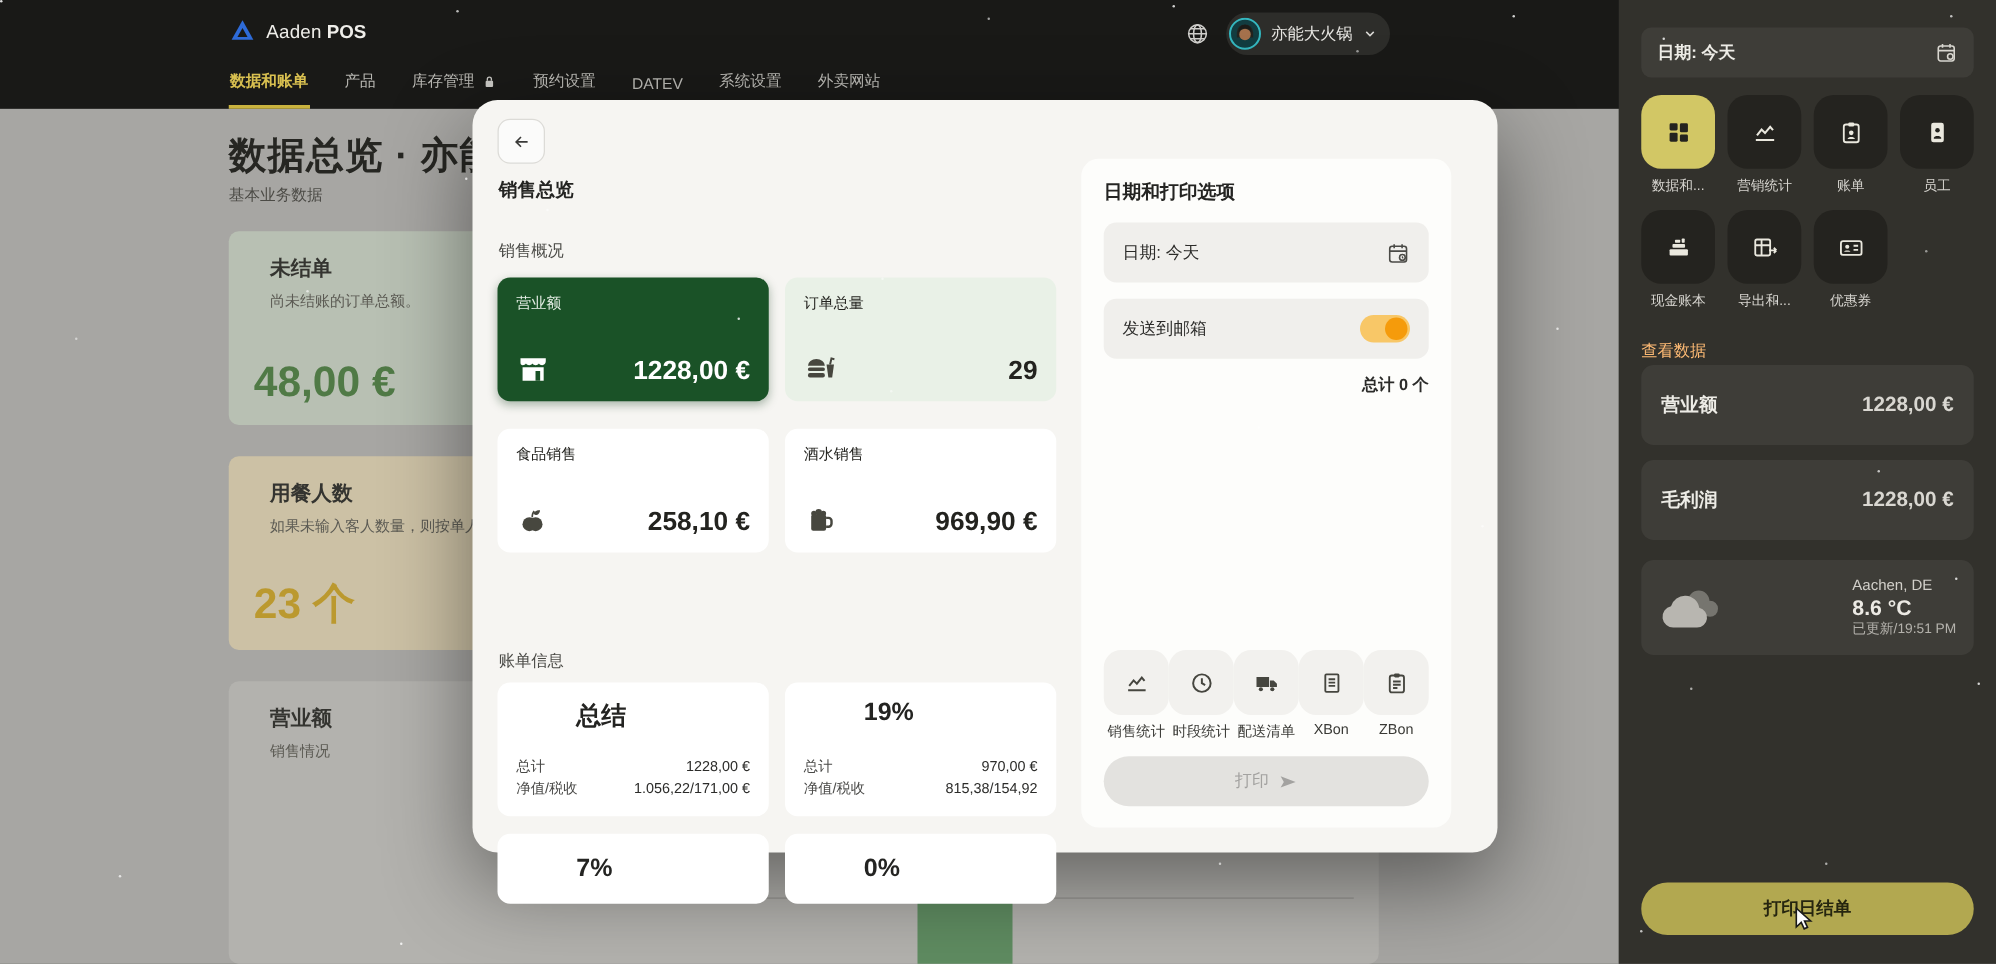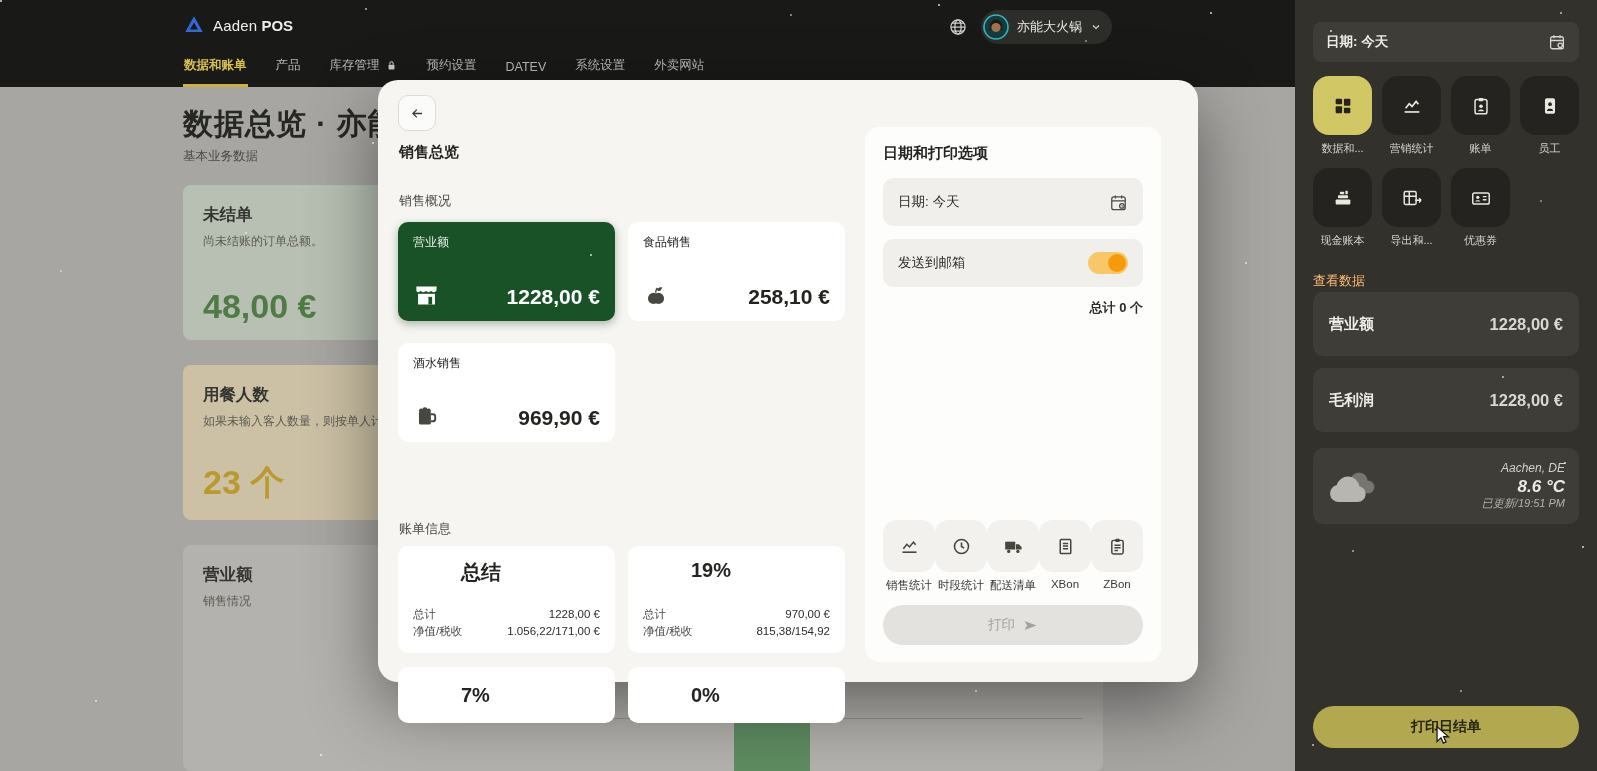--- a/index.html
+++ b/index.html
@@ -17,21 +17,21 @@
   .tabs{left:183px;bottom:0;display:flex;gap:27px;align-items:flex-end;}
   .tab{font-size:12.5px;color:#b9b8b3;padding:8px 1px 13px;cursor:pointer;display:flex;gap:5px;align-items:center;}
   .tab.active{color:#d9c050;font-weight:700;border-bottom:3px solid #c9b23e;padding-bottom:10px;}
   .nav-right{left:948px;top:10px;display:flex;align-items:center;gap:13px;}
   .user-pill{display:flex;align-items:center;gap:8px;background:#2d2d2a;border-radius:17px;height:30px;padding:2px 10px 2px 2px;color:#e8e7e3;font-size:13px;}
 
   
   .page{left:0;top:87px;width:1295px;height:684px;background:#a7a6a3;}
   .pg-title{left:183px;top:17px;font-size:30px;font-weight:700;color:#262622;letter-spacing:1px;}
   .pg-sub{left:183px;top:61px;font-size:12.5px;color:#4c4b46;}
-  .pcard{border-radius:8px;padding:19px 20px;box-sizing:border-box;}
+  .pcard{border-radius:8px;padding:19px 33px;box-sizing:border-box;}
   .pcard .t{font-size:16.5px;font-weight:700;color:#343430;}
   .pcard .d{font-size:12px;color:#5c5b54;margin-top:7px;}
   .pcard .v{position:absolute;left:20px;bottom:14px;font-size:34px;font-weight:700;}
 
   
   .modal{left:378px;top:80px;width:820px;height:602px;background:#f6f5f2;border-radius:20px;
          box-shadow:0 25px 70px rgba(0,0,0,.45);z-index:30;}
   .back-btn{left:20px;top:15px;width:36px;height:34px;background:#fbfbfa;border:1px solid #dcdbd7;
             border-radius:10px;display:flex;align-items:center;justify-content:center;color:#3a3a38;cursor:pointer;}
   .m-title{left:21px;top:63px;font-size:15px;font-weight:700;color:#242422;}
@@ -79,21 +79,21 @@
   .tile{width:59px;height:59px;border-radius:16px;background:#24231f;color:#eae8de;display:flex;align-items:center;justify-content:center;}
   .tile.active{background:#d2c765;color:#24231f;}
   .tlabel{font-size:11px;color:#d6d4cf;margin-top:6px;max-width:64px;white-space:nowrap;overflow:hidden;}
   .sb-label{left:18px;top:272px;font-size:13px;color:#fdba74;}
   .srow{left:18px;width:266px;height:64px;background:#3e3d38;border-radius:10px;display:flex;align-items:center;
         justify-content:space-between;padding:0 16px;box-sizing:border-box;cursor:pointer;}
   .srow .sl{font-size:15px;font-weight:700;color:#edece6;}
   .srow .sv{font-size:16.5px;font-weight:700;color:#d9d7d1;}
   .weather{left:18px;top:448px;width:266px;height:76px;background:#3e3d38;border-radius:10px;display:flex;
            align-items:center;justify-content:space-between;padding:8px 14px;box-sizing:border-box;}
-  .wx-col{text-align:right;line-height:1.25;font-style:italic;}
+  .wx-col{text-align:left;line-height:1.25;}
   .wx-city{font-size:12px;color:#d2d0ca;}
   .wx-temp{font-size:17px;font-weight:700;color:#eceae4;}
   .wx-upd{font-size:11px;color:#b4b2ac;}
   .sb-print{left:18px;top:706px;width:266px;height:42px;border-radius:21px;background:#b2a850;display:flex;
             align-items:center;justify-content:center;font-size:14px;font-weight:700;color:#26250f;cursor:pointer;}
 
   
   .snow{left:0;top:0;width:2px;height:2px;border-radius:50%;background:rgba(255,255,255,.85);z-index:60;pointer-events:none;
     box-shadow:365px 8px 0 rgba(255,255,255,.7), 790px 14px 0 rgba(255,255,255,.6),
       938px 4px 0 rgba(255,255,255,.8), 1085px 40px 0 rgba(255,255,255,.5),
@@ -227,20 +227,35 @@
         <span class="ic">
           <svg width="27" height="27" viewBox="0 0 24 24" fill="#fff">
               <path d="M3 4h18v2.2C21 7.7 20 9 18.4 9c-1 0-1.8-.5-2.3-1.2C15.6 8.5 14.7 9 13.8 9s-1.8-.5-2.3-1.2C11 8.5 10.1 9 9.2 9S7.4 8.5 6.9 7.8C6.4 8.5 5.6 9 4.6 9 3 9 3 7.7 3 6.2z"></path>
               <path d="M4.5 10.5h15V20h-15z"></path>
               <path d="M13.7 13.2h3.3V20h-3.3z" fill="#1a5227"></path>
             </svg>
         </span>
         <span class="val">1228,00 €</span>
       </div>
     </div>
+    <div class="m-stat st-lgreen">
+      <div class="lab">订单总量</div>
+      <div class="row">
+        <span class="ic">
+          <svg width="27" height="27" viewBox="0 0 24 24" fill="currentColor">
+              <path d="M3 9.5a6 4.8 0 0 1 12 0z"></path>
+              <rect x="3" y="10.6" width="12" height="2.6" rx="1.2"></rect>
+              <rect x="3" y="14.6" width="12" height="3.2" rx="1.4"></rect>
+              <path d="M16.2 8.5h5.3l-1.3 9.3h-2.7z"></path>
+              <path d="M18.7 8.5l1-4.2 2.1.5" fill="none" stroke="currentColor" stroke-width="1.4"></path>
+            </svg>
+        </span>
+        <span class="val">29</span>
+      </div>
+    </div>
     <div class="m-stat st-white">
       <div class="lab">食品销售</div>
       <div class="row">
         <span class="ic">
           <svg width="26" height="26" viewBox="0 0 24 24" fill="currentColor">
               <circle cx="9.7" cy="14.2" r="5.1"></circle>
               <circle cx="14.3" cy="14.2" r="5.1"></circle>
               <path d="M11.2 9c0-2 .4-3.6 1.6-4.9l1 .9c-1 1.1-1.4 2.4-1.4 4z"></path>
               <path d="M13 5.6c1.6-1.9 3.9-1.8 4.6-1.7-.1.9-.5 3.1-2.7 3.5-1.1.2-1.9-.3-1.9-1.8z"></path>
             </svg>

